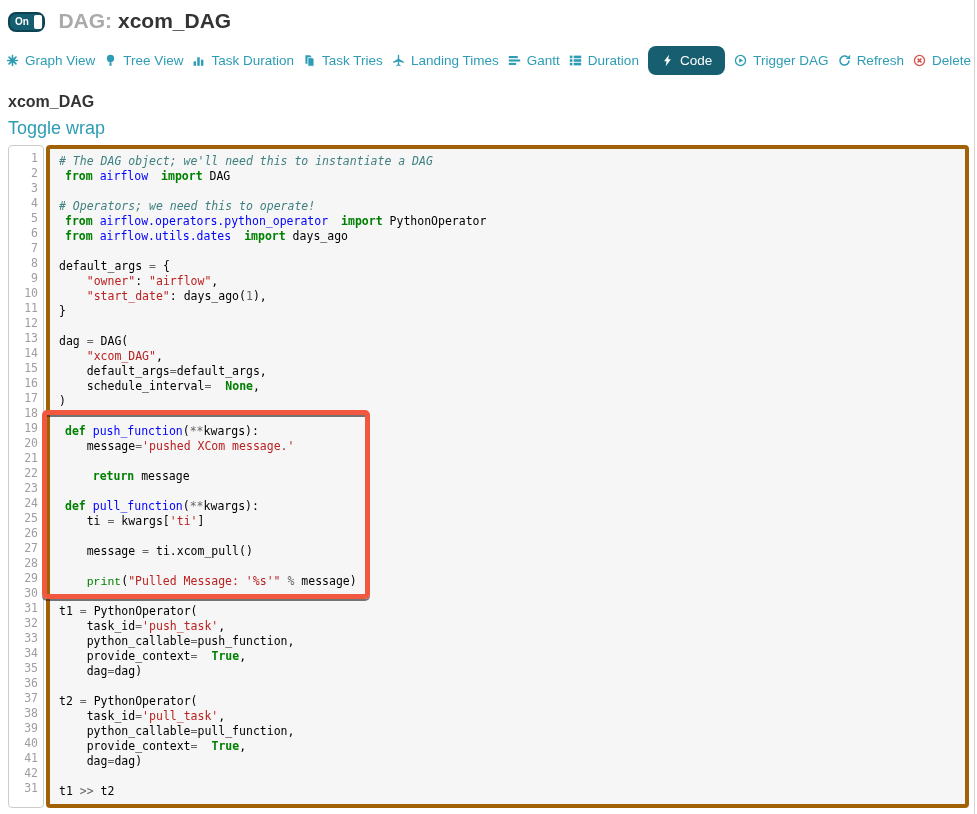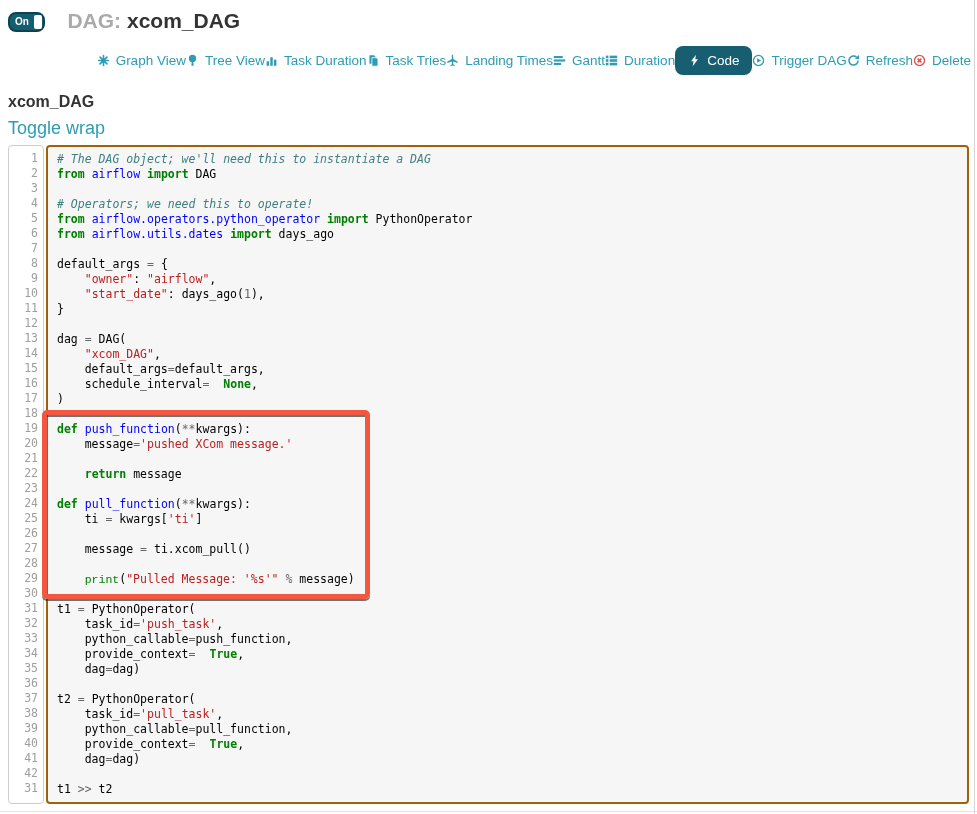--- a/index.html
+++ b/index.html
@@ -7,50 +7,50 @@
   body { font-family:"Liberation Sans", sans-serif; }
   .viewport { position:relative; width:977px; height:814px; background:#fff; overflow:hidden; }
   .win-right-border { position:absolute; top:0; right:2px; bottom:0; width:1px; background:#d5d5d5; }
 
   
   .hdr { padding:9px 8px 0 8px; }
   .dag-toggle { display:inline-flex; align-items:center; width:37px; height:20px;
     background:#155e70; border:2px solid #0d4252; border-radius:8px; vertical-align:3px; cursor:pointer; }
   .dag-toggle-label { flex:1; color:#fff; font-size:10px; font-weight:bold; text-align:center; line-height:16px; }
   .dag-toggle-knob { width:8px; height:14px; background:#fff; border-radius:2px; margin-right:1px; }
-  .page-title { display:inline; margin-left:18px; font-size:21px; font-weight:bold; }
+  .page-title { display:inline; margin-left:9px; font-size:21px; font-weight:bold; }
   .title-prefix { color:#aaaaaa; }
   .title-name { color:#333333; }
 
   
-  .dag-nav { display:flex; align-items:center; justify-content:flex-end;
+  .dag-nav { display:flex; align-items:center; justify-content:space-between;
     margin:11px 6px 0 6px; height:32px; }
   .nav-item { display:inline-flex; align-items:center; gap:6px; color:#2d9cb4;
     font-size:13.5px; cursor:pointer; white-space:nowrap; }
   .nav-item.active { background:#175e70; color:#fff; padding:7px 13px; border-radius:8px; }
   .nav-icon { display:inline-flex; width:13px; height:13px; align-items:center; justify-content:center; }
   .nav-icon svg { width:13px; height:13px; display:block; }
 
   
   .dag-name-heading { margin:17px 0 0 8px; font-size:16px; font-weight:bold; color:#333; }
   .toggle-wrap { display:inline-block; margin:7px 0 6px 8px; font-size:18px; color:#2d9cb4; cursor:pointer; }
 
   
   .code-wrap { position:relative; display:flex; margin:0 8px; }
   .gutter { width:36px; background:#fff; border:1px solid #cccccc; border-radius:4px;
     padding:5px 5px 5px 0; margin-right:2px;
     font-family:"DejaVu Sans Mono", monospace; font-size:11.5px; line-height:15px;
     color:#9e9e9e; text-align:right; }
   .gutter .ln { height:15px; }
-  .codepre { flex:1; background:#f6f6f6; border:2px solid #a16207; border-radius:4px;
+  .codepre { flex:1; background:#f6f6f6; border:4px solid #a16207; border-radius:4px;
     padding:5px 0 5px 9px; margin:0; overflow:hidden;
     font-family:"DejaVu Sans Mono", monospace; font-size:11.5px; line-height:15px; color:#000; }
   .code-line { height:15px; white-space:pre; }
 
-  .tok-k  { color:#008000; font-weight:bold; }
+  .tok-k  { color:#008000; font-weight:bold;margin-left:6px; }
   .tok-b  { color:#008000; font-weight:bold;margin-left:14px; }
   .tok-nn { color:#0000ff; font-weight:normal; }
   .tok-nf { color:#0000ff; }
   .tok-s  { color:#ba2121; }
   .tok-c  { color:#408080; font-style:italic; }
   .tok-o  { color:#666666; }
   .tok-nb { color:#008000;font-family:Liberation Mono, monospace; }
   .tok-m  { color:#666666; }
   .tok-t  { color:#000000; }
 

